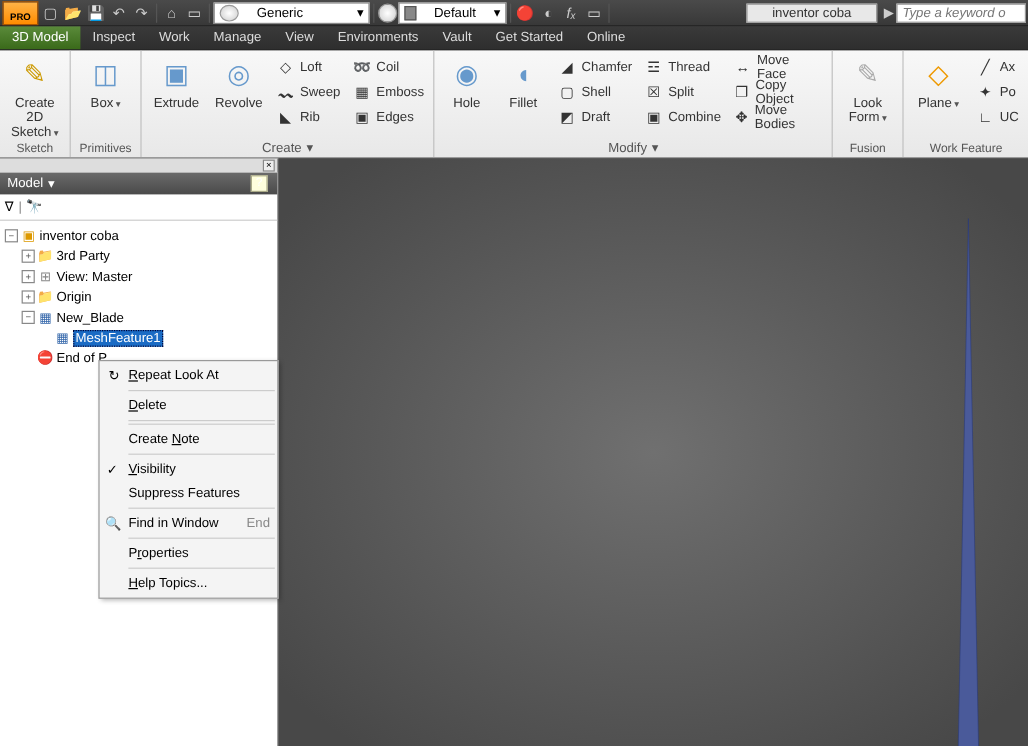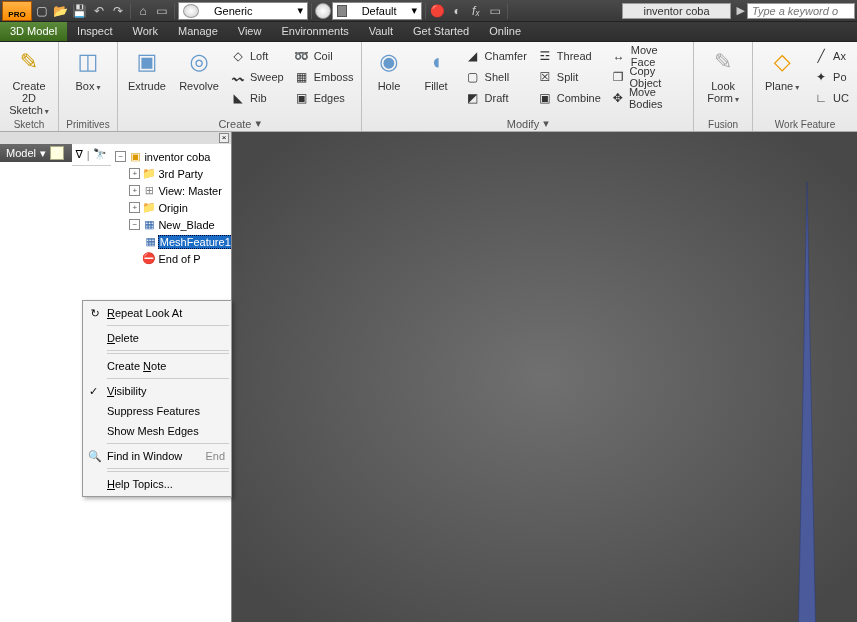--- a/index.html
+++ b/index.html
@@ -30,21 +30,21 @@
 .big-btn .bicon { width: 32px; height: 32px; display: flex; align-items: center; justify-content: center; font-size: 22px; }
 .big-btn .blabel { text-align: center; line-height: 12px; margin-top: 2px; color: #333; }
 .small-col { display: flex; flex-direction: column; gap: 1px; padding-top: 2px; }
 .small-btn { display: flex; align-items: center; gap: 4px; height: 20px; padding: 0 2px; color: #333; }
 .small-btn .sicon { width: 16px; height: 16px; display: flex; align-items: center; justify-content: center; font-size: 12px; }
 .arrow-down::after { content: "▾"; font-size: 8px; color: #555; margin-left: 2px; }
 
 
 .panel-bar { position: absolute; top: 132px; left: 0; width: 232px; height: 12px; background: #ddd; border-right: 1px solid #888; display:flex; justify-content:flex-end; align-items:center; padding-right:2px;}
 .panel-close { width:10px; height:10px; border:1px solid #888; font-size:8px; text-align:center; line-height:8px; background:#eee;}
-.model-panel { position: absolute; top: 144px; left: 0; width: 232px; bottom: 0; background: #fff; border-right: 1px solid #888; display: flex; flex-direction: row; }
+.model-panel { position: absolute; top: 144px; left: 0; width: 232px; bottom: 0; background: #fff; border-right: 1px solid #888; display: flex; flex-direction: column; }
 .model-header { height: 18px; background: linear-gradient(#6a6a6a, #4a4a4a); color: #fff; display: flex; align-items: center; padding: 0 6px; gap:4px;}
 .model-tools { height: 22px; border-bottom: 1px solid #ccc; display: flex; align-items: center; padding: 0 4px; gap: 4px; }
 .tree { flex: 1; padding: 4px 0; overflow: hidden; }
 .tree-row { display: flex; align-items: center; height: 17px; padding-left: 4px; gap: 2px; color: #000; white-space: nowrap; }
 .tree-row .tw { width: 11px; height: 11px; border: 1px solid #888; font-size: 8px; line-height: 9px; text-align: center; color: #555; background:#fff;}
 .tree-row .tw.blank { border: none; }
 .tree-row .nicon { width: 14px; height: 14px; display: flex; align-items: center; justify-content: center; font-size: 11px; }
 .tree-row .nlabel.sel { background: #1a6bc4; color: #fff; border: 1px dotted #003; padding: 0 1px; }
 .indent1 { padding-left: 18px; }
 .indent2 { padding-left: 32px; }
@@ -358,27 +358,27 @@
       <span>Create <u>N</u>ote</span>
     </div>
   <div class="sep"></div>
   <div class="row">
       <span class="chk">✓</span>
       <span><u>V</u>isibility</span>
     </div>
   <div class="row">
       <span>Suppress Features</span>
     </div>
-  <div class="row">
-      <span>Show Mesh Edges</span>
-    </div>
   <div class="sep"></div>
   <div class="row">
       <span class="cico">🔍</span>
       <span>Find in Window</span>
       <span class="hint">End</span>
     </div>
   <div class="sep"></div>
+  <div class="row">
+      <span>P<u>r</u>operties</span>
+    </div>
   <div class="sep"></div>
   <div class="row">
       <span><u>H</u>elp Topics...</span>
     </div>
 </div>
 
 </body></html>

